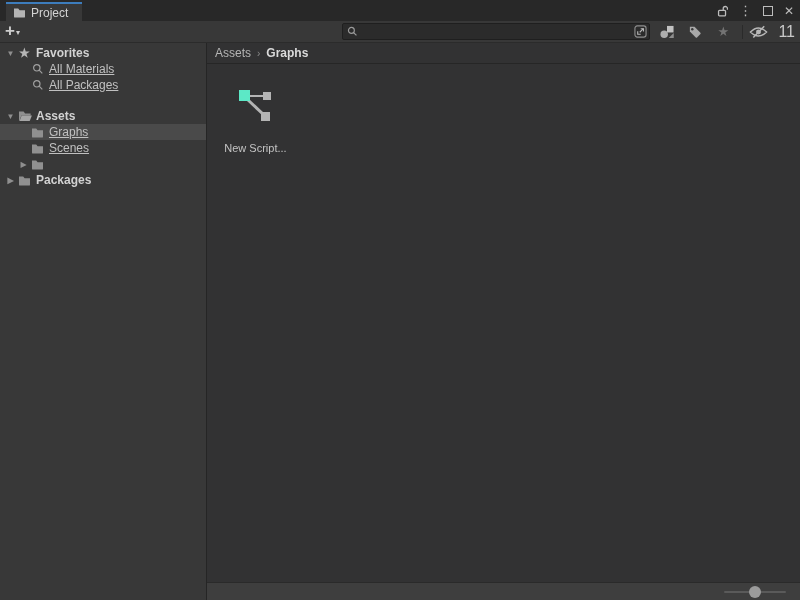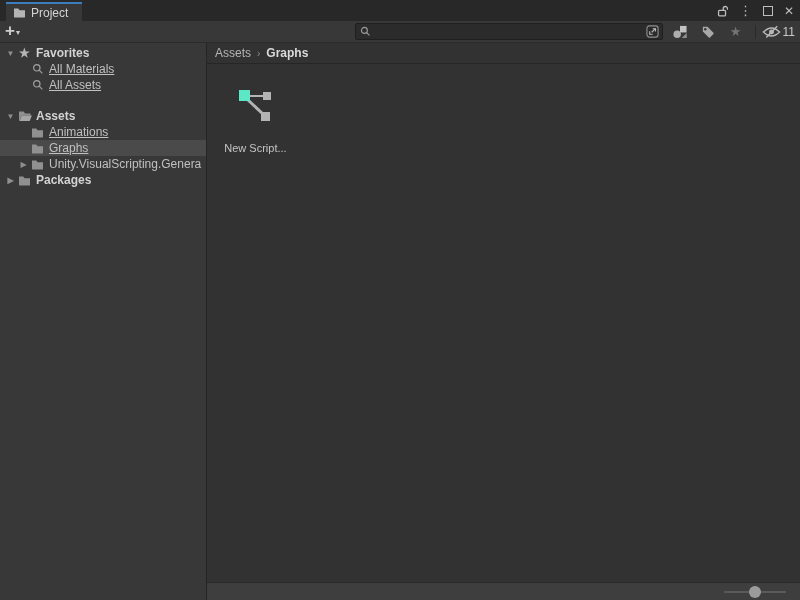--- a/index.html
+++ b/index.html
@@ -26,21 +26,21 @@
   .tb-spacer{flex:1;}
   .searchfield{width:300px;height:15px;background:#2b2b2b;border:1px solid #1f1f1f;
     border-radius:2px;display:flex;align-items:center;padding:0 2px 0 4px;gap:3px;}
   .searchfield input{flex:1;background:transparent;border:none;outline:none;
     color:#cccccc;font-size:11px;height:13px;padding:0;font-family:"Liberation Sans",sans-serif;}
   .jumpicon{width:14px;height:13px;display:inline-flex;align-items:center;justify-content:center;}
   .tb-icon{width:22px;height:18px;display:inline-flex;align-items:center;justify-content:center;margin-left:6px;}
   .tb-star{font-size:13px;color:#747474;}
   .tb-sep{width:1px;height:14px;background:#2a2a2a;margin-left:8px;}
   .eyewrap{display:inline-flex;align-items:center;gap:2px;margin-left:6px;}
-  .eyecount{font-size:12px;color:#c8c8c8;}
+  .eyecount{font-size:16px;color:#c8c8c8;margin-left:8px;}
 
   
   .bodyrow{flex:1;display:flex;min-height:0;}
   .sidebar{width:207px;flex:none;background:#383838;border-right:1px solid #252525;
     padding-top:2px;box-sizing:border-box;overflow:hidden;}
   .row{height:16px;display:flex;align-items:center;font-size:12px;color:#c0c0c0;
     white-space:nowrap;overflow:hidden;}
   .row.header{color:#d2d2d2;font-weight:bold;}
   .row.selected{background:#4a4a4a;}
   .tri{width:13px;text-align:center;font-size:8px;color:#8f8f8f;flex:none;}
@@ -169,57 +169,56 @@
         </span>
         <span>All Materials</span>
       </div>
       <div class="row ind2">
         <span class="tree-icon">
           <svg width="12" height="12" viewBox="0 0 12 12">
               <circle cx="4.8" cy="4.8" r="3.2" fill="none" stroke="#a0a0a0" stroke-width="1.2"></circle>
               <line x1="7.2" y1="7.2" x2="10.3" y2="10.3" stroke="#a0a0a0" stroke-width="1.2"></line>
             </svg>
         </span>
-        <span>All Assets</span>
+        <span>All Packages</span>
       </div>
 
       <div class="row header ind1" style="margin-top:15px;">
         <span class="tri">▼</span>
         <span class="tree-icon">
           <svg width="14" height="12" viewBox="0 0 14 12">
               <path d="M1 1.5 h4.6 l1.5 2 H12.6 v2 H3.4 L1.4 11 H1 Z" fill="#909090"></path>
               <path d="M3.6 5.6 H13.9 L11.7 11 H1.6 Z" fill="#a6a6a6"></path>
             </svg>
         </span>
         <span>Assets</span>
       </div>
+      <div class="row ind2 selected">
+        <span class="tree-icon">
+          <svg width="13" height="11" viewBox="0 0 14 12">
+              <path d="M1 1.5 h4.6 l1.5 2 H13 v7 a1 1 0 0 1 -1 1 H2 a1 1 0 0 1 -1 -1 Z" fill="#909090"></path>
+            </svg>
+        </span>
+        <span>Graphs</span>
+      </div>
       <div class="row ind2">
         <span class="tree-icon">
           <svg width="13" height="11" viewBox="0 0 14 12">
               <path d="M1 1.5 h4.6 l1.5 2 H13 v7 a1 1 0 0 1 -1 1 H2 a1 1 0 0 1 -1 -1 Z" fill="#909090"></path>
             </svg>
         </span>
-        <span>Animations</span>
-      </div>
-      <div class="row ind2 selected">
-        <span class="tree-icon">
-          <svg width="13" height="11" viewBox="0 0 14 12">
-              <path d="M1 1.5 h4.6 l1.5 2 H13 v7 a1 1 0 0 1 -1 1 H2 a1 1 0 0 1 -1 -1 Z" fill="#909090"></path>
-            </svg>
-        </span>
-        <span>Graphs</span>
+        <span>Scenes</span>
       </div>
       <div class="row ind2t">
         <span class="tri">▶</span>
         <span class="tree-icon">
           <svg width="13" height="11" viewBox="0 0 14 12">
               <path d="M1 1.5 h4.6 l1.5 2 H13 v7 a1 1 0 0 1 -1 1 H2 a1 1 0 0 1 -1 -1 Z" fill="#909090"></path>
             </svg>
         </span>
-        <span>Unity.VisualScripting.Genera</span>
       </div>
 
       <div class="row header ind1">
         <span class="tri">▶</span>
         <span class="tree-icon">
           <svg width="13" height="11" viewBox="0 0 14 12">
               <path d="M1 1.5 h4.6 l1.5 2 H13 v7 a1 1 0 0 1 -1 1 H2 a1 1 0 0 1 -1 -1 Z" fill="#909090"></path>
             </svg>
         </span>
         <span>Packages</span>

